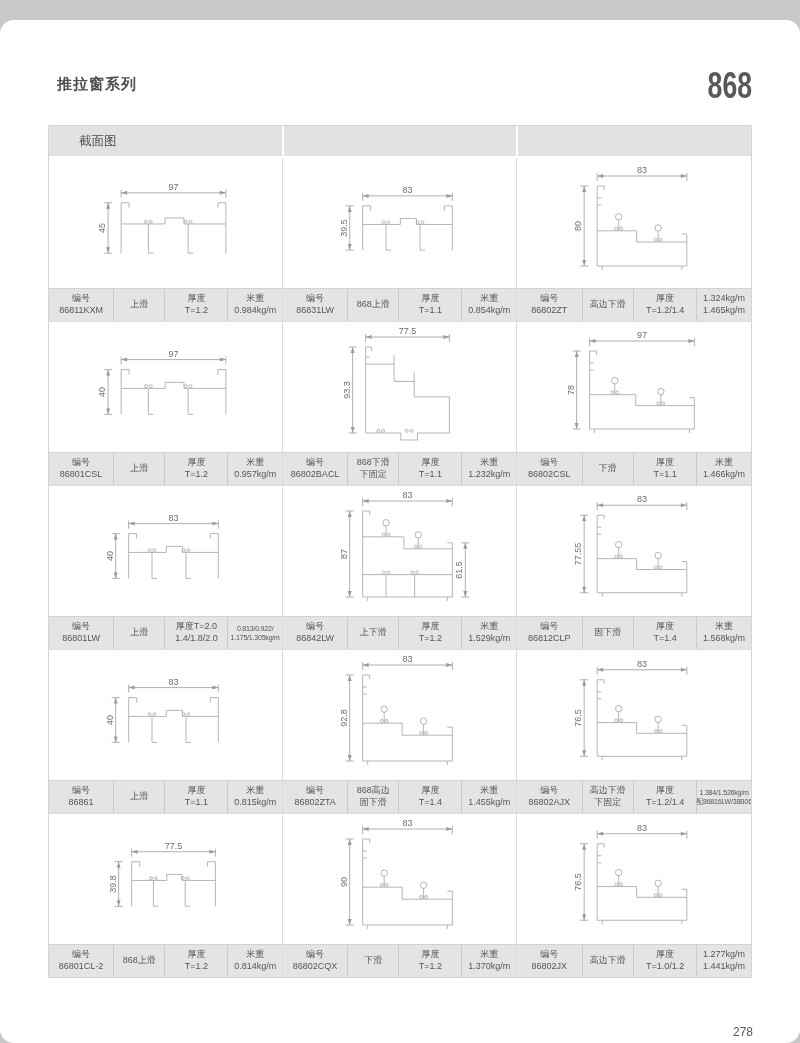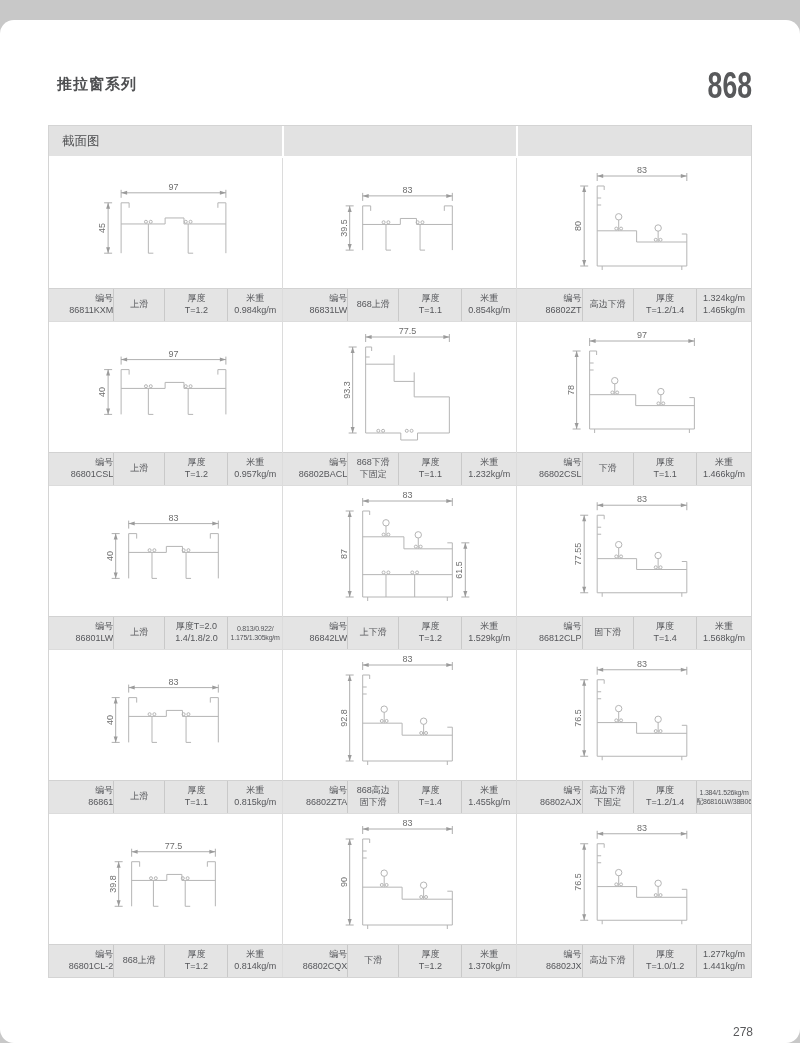--- a/index.html
+++ b/index.html
@@ -18,21 +18,21 @@
     position:absolute;right:48px;top:48px;font-size:36px;font-weight:bold;
     color:#58595b;transform:scaleX(.74);transform-origin:right center;line-height:1;
   }
   .tbl{
     position:absolute;left:48px;top:105px;width:704px;
     border:1px solid #d4d4d4;box-sizing:border-box;background:#fff;
   }
   .thead{display:flex;height:30px;background:#e2e2e2;}
   .th{
     flex:1;border-right:2px solid #ffffff;display:flex;align-items:center;
-    padding-left:13px;font-size:12.5px;color:#4c4d4f;box-sizing:border-box;
+    padding-left:30px;font-size:12.5px;color:#4c4d4f;box-sizing:border-box;
   }
   .th:last-child{border-right:0;}
   .grid{
     display:grid;grid-template-columns:1fr 1fr 1fr;border-top:2px solid #ffffff;
   }
   .cell{
     border-right:1px solid #dcdcdc;border-bottom:1px solid #dcdcdc;
     box-sizing:border-box;background:#fff;
   }
   .cell:nth-child(3n){border-right:0;}
@@ -42,21 +42,21 @@
   .strip{
     display:flex;height:32px;background:#e4e4e4;border-top:1px solid #d2d2d2;
   }
   .field{
     display:flex;flex-direction:column;justify-content:center;align-items:center;
     font-size:9px;line-height:1.3;color:#55565a;border-right:1px solid #c9c9c9;
     box-sizing:border-box;text-align:center;overflow:hidden;
   }
   .field div{white-space:nowrap;}
   .field div:empty{display:none;}
-  .f0{width:28%;align-items:flex-end;}.f1{width:22%;}.f2{width:27%;}.f3{width:23%;border-right:0;}
+  .f0{width:28%;}.f1{width:22%;}.f2{width:27%;}.f3{width:23%;border-right:0;}
   .field.sm{font-size:7px;letter-spacing:-0.2px;}
   .pageno{
     position:absolute;right:47px;top:1005px;font-size:12px;color:#58595b;
   }
   
   .pl{stroke:#b5b5b5;fill:none;stroke-width:1;}
   .dl{stroke:#9b9b9b;fill:none;stroke-width:.8;}
   .ar{fill:#9b9b9b;stroke:none;}
   .dt{fill:#6e6e6e;font-size:9px;text-anchor:middle;font-family:"Liberation Sans",sans-serif;}
 </style>

